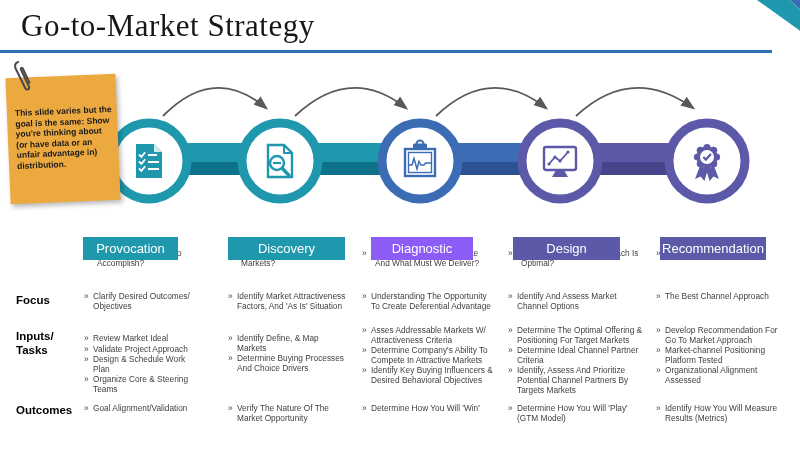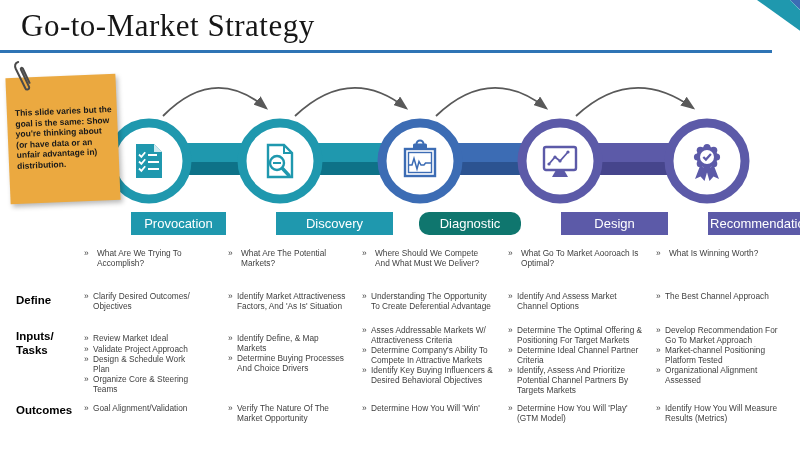--- a/index.html
+++ b/index.html
@@ -12,23 +12,23 @@
   #corner-decor{position:absolute;right:0;top:0;width:100px;height:66px;}
   
   #note{position:absolute;left:8px;top:76px;width:110px;height:126px;background:#eba940;
         transform:rotate(-2.4deg);box-shadow:2px 3px 5px rgba(0,0,0,.28);z-index:5;}
   #note-text{position:absolute;left:8px;top:30px;width:98px;font-size:8.5px;line-height:1.24;
         color:#1a1a1a;font-weight:700;}
   #paperclip{position:absolute;left:13px;top:58px;z-index:6;}
   
   #process{position:absolute;left:0;top:60px;width:800px;height:155px;z-index:3;}
   
-  .stage-hdr{position:absolute;top:212px;height:23px;line-height:23px;text-align:center;
-        color:#fff;font-size:13px;z-index:2;margin-left:48px;}
-  .hdr-teal{background:#1f98ae;} .hdr-blue{background:#0f766e;border-radius:10px;} .hdr-purple{background:#5c5aa8;}
+  .stage-hdr{position:absolute;top:237px;height:23px;line-height:23px;text-align:center;
+        color:#fff;font-size:13px;z-index:2;}
+  .hdr-teal{background:#1f98ae;} .hdr-blue{background:#8b5cf6;} .hdr-purple{background:#5c5aa8;}
   #hdr-0{left:83px;width:95px;} #hdr-1{left:228px;width:117px;} #hdr-2{left:371px;width:102px;}
   #hdr-3{left:513px;width:107px;} #hdr-4{left:660px;width:106px;}
   
   .row-label{position:absolute;left:16px;width:64px;font-weight:700;color:#000;
         font-size:11.5px;line-height:1.18;}
   #rl-0{top:250px;} #rl-1{top:294px;} #rl-2{top:330px;} #rl-3{top:404px;}
   
   .col{position:absolute;top:249px;height:195px;}
   #col-0{left:84px;width:112px;} #col-1{left:228px;width:121px;} #col-2{left:362px;width:132px;}
   #col-3{left:508px;width:141px;} #col-4{left:656px;width:134px;}
@@ -144,21 +144,21 @@
       <path d="M16.3,16 l2.6,2.6 l5,-5.6" fill="none" stroke="#5c5aa8" stroke-width="2.2"></path>
     </g>
   </svg>
 
   <div id="hdr-0" class="stage-hdr hdr-teal">Provocation</div>
   <div id="hdr-1" class="stage-hdr hdr-teal">Discovery</div>
   <div id="hdr-2" class="stage-hdr hdr-blue">Diagnostic</div>
   <div id="hdr-3" class="stage-hdr hdr-purple">Design</div>
   <div id="hdr-4" class="stage-hdr hdr-purple">Recommendation</div>
 
-  <div id="rl-1" class="row-label">Define</div>
+  <div id="rl-1" class="row-label">Focus</div>
   <div id="rl-2" class="row-label">Inputs/ Tasks</div>
   <div id="rl-3" class="row-label">Outcomes</div>
 
   <div id="col-0" class="col">
     <div class="cell row-kq">
         <div class="bullet">
           <span class="bmark">»</span>
           <span class="btext">What Are We Trying To Accomplish?</span>
         </div>
       </div>

